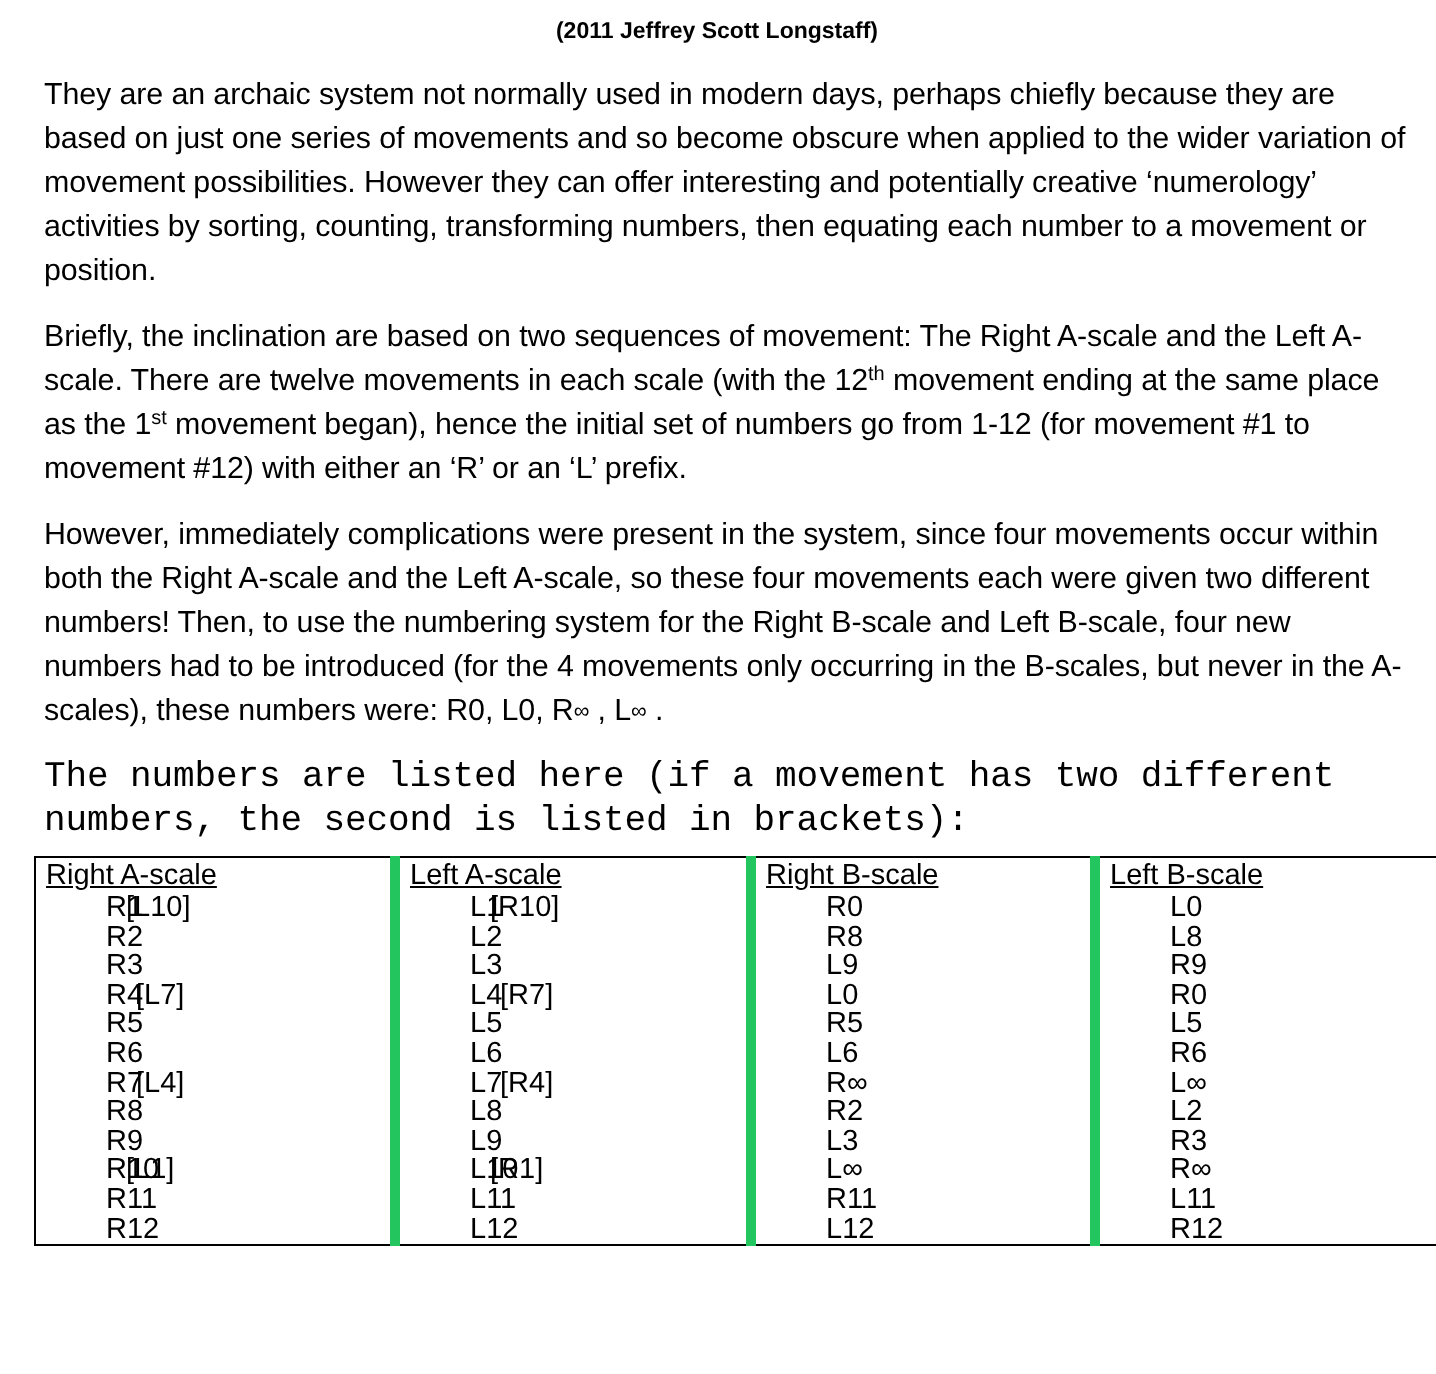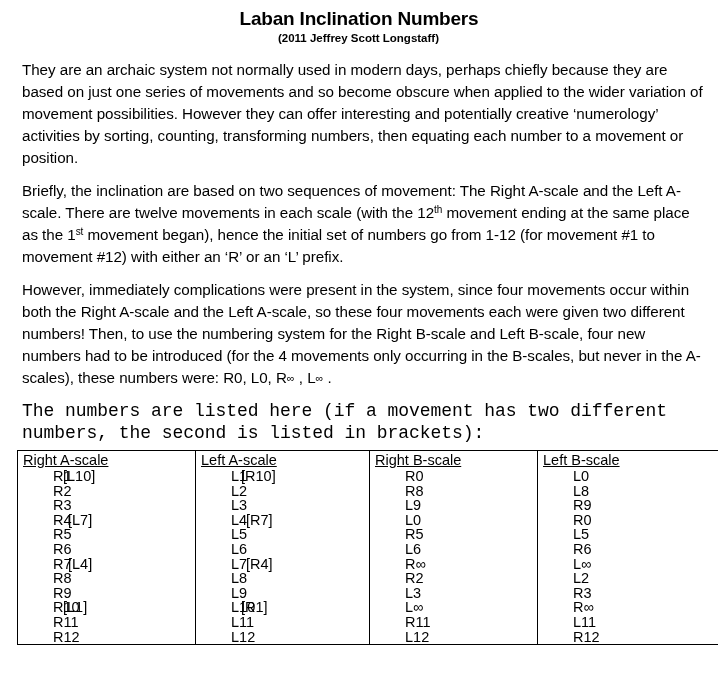--- a/index.html
+++ b/index.html
@@ -80,21 +80,21 @@
     padding: 0 16px 0 17px;
   }
   table.scale-table {
     border-collapse: collapse;
     width: 685px;
     table-layout: fixed;
     border: 1px solid #000000;
     font-size: 14.5px;
   }
   table.scale-table td {
-    border-left: 1px solid #22c55e;
+    border-left: 5px solid #22c55e;
     border-right: 1px solid #000000;
     padding: 0 0 0 5px;
     vertical-align: top;
     height: 14.6px;
     line-height: 14.6px;
     white-space: nowrap;
   }
   table.scale-table td:first-child { border-left: none; }
   table.scale-table td:last-child  { border-right: none; }
 
@@ -125,21 +125,20 @@
   .cell-alt.wide {
     left: 45px;
   }
 </style>
 </head>
 <body>
 
 <div class="page">
 
   <div class="title-block">
-    <h1 class="doc-title">Laban Inclination Numbers</h1>
     <div class="doc-subtitle">(2011 Jeffrey Scott Longstaff)</div>
   </div>
 
   <div class="body-area">
 
 
     <p class="para">They are an archaic system not normally used in modern days, perhaps chiefly because they are based on just one series of movements and so become obscure when applied to the wider variation of movement possibilities. However they can offer interesting and potentially creative ‘numerology’ activities by sorting, counting, transforming numbers, then equating each number to a movement or position.</p>
 
     <p class="para"><span>Briefly, the inclination are based on two sequences of movement: The Right A-scale and the Left A-scale.  There are twelve movements in each scale (with the 12</span><sup>th</sup><span> movement ending at the same place as the 1</span><sup>st</sup><span> movement began), hence the initial set of numbers go from 1-12 (for movement #1 to movement #12) with either an ‘R’ or an ‘L’ prefix.</span></p>
 

